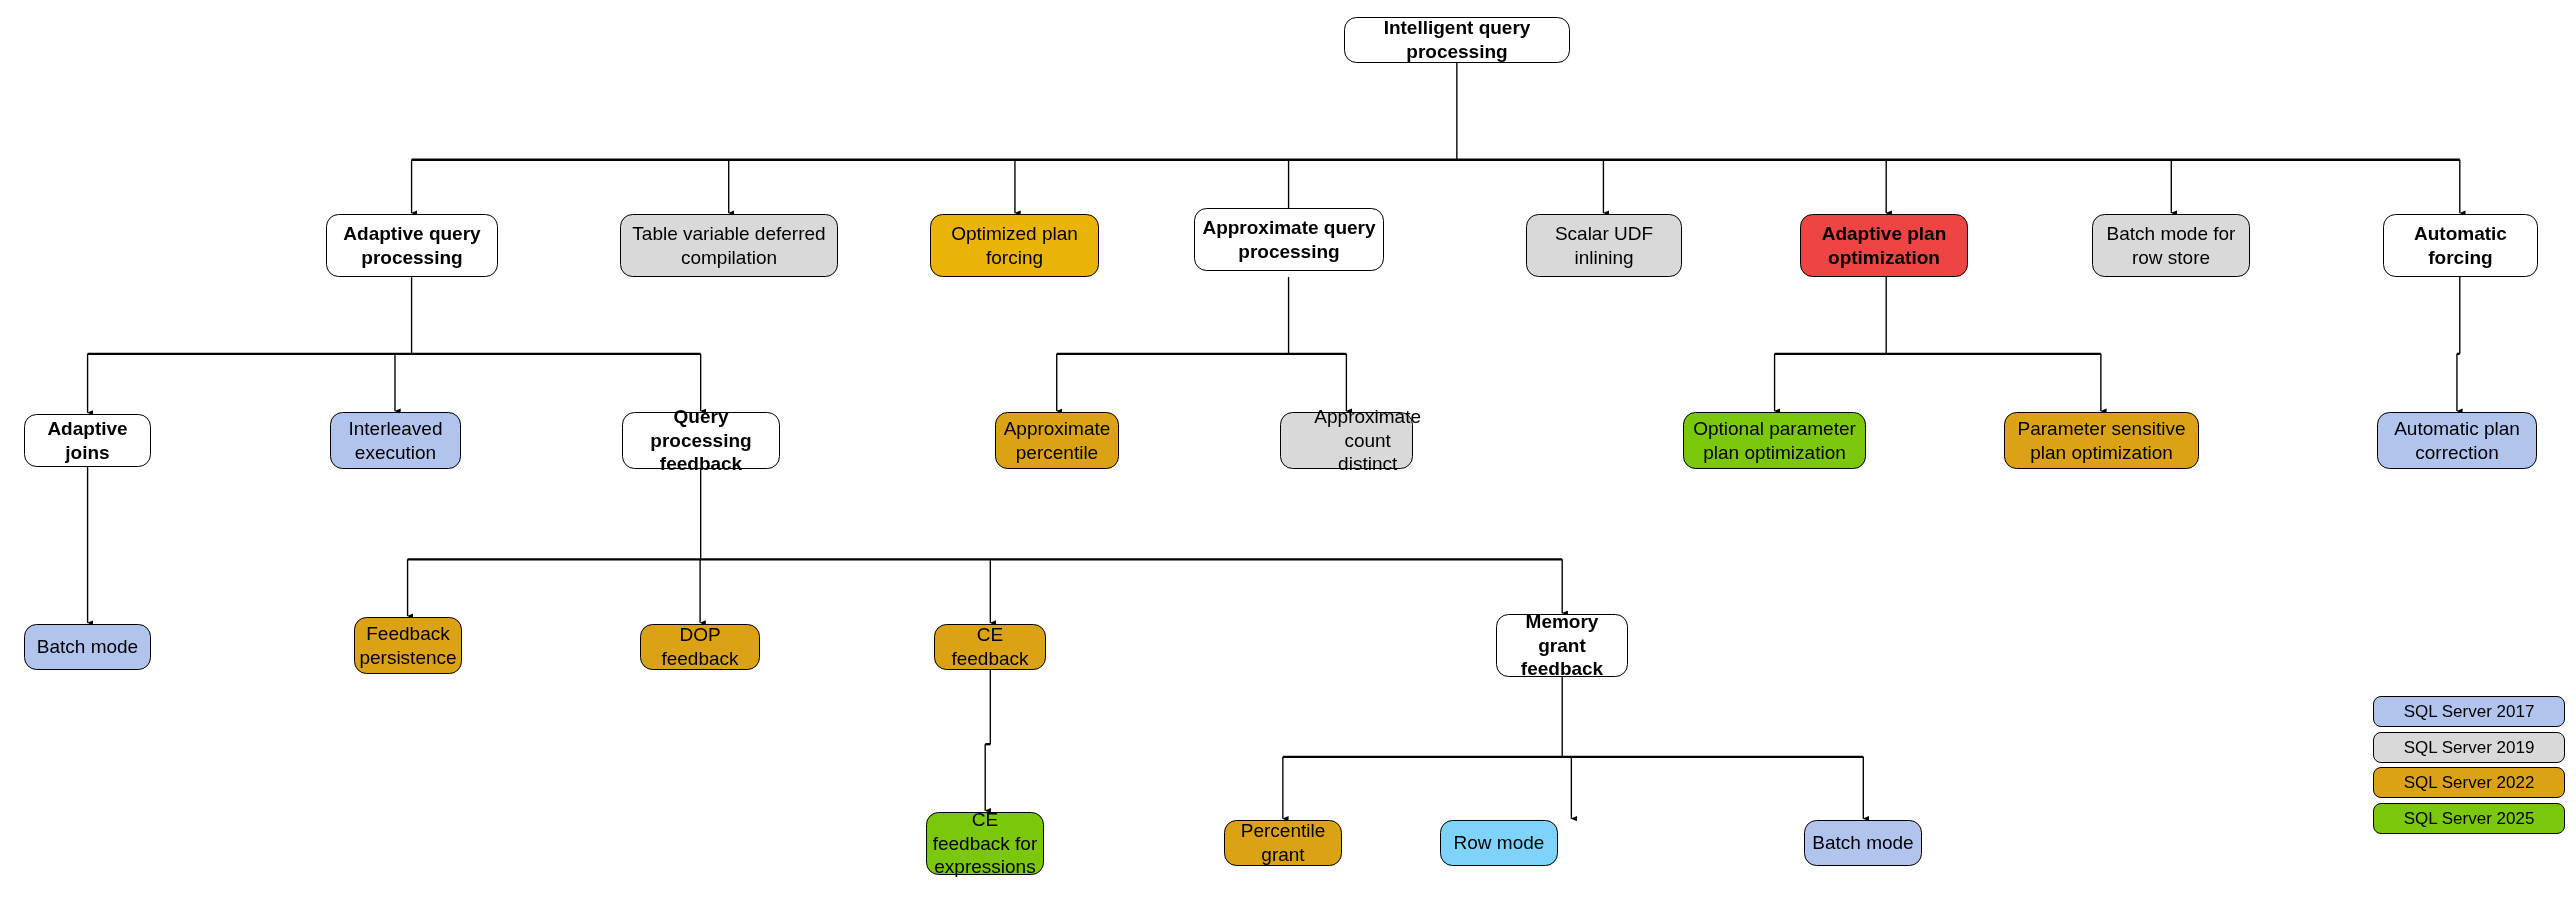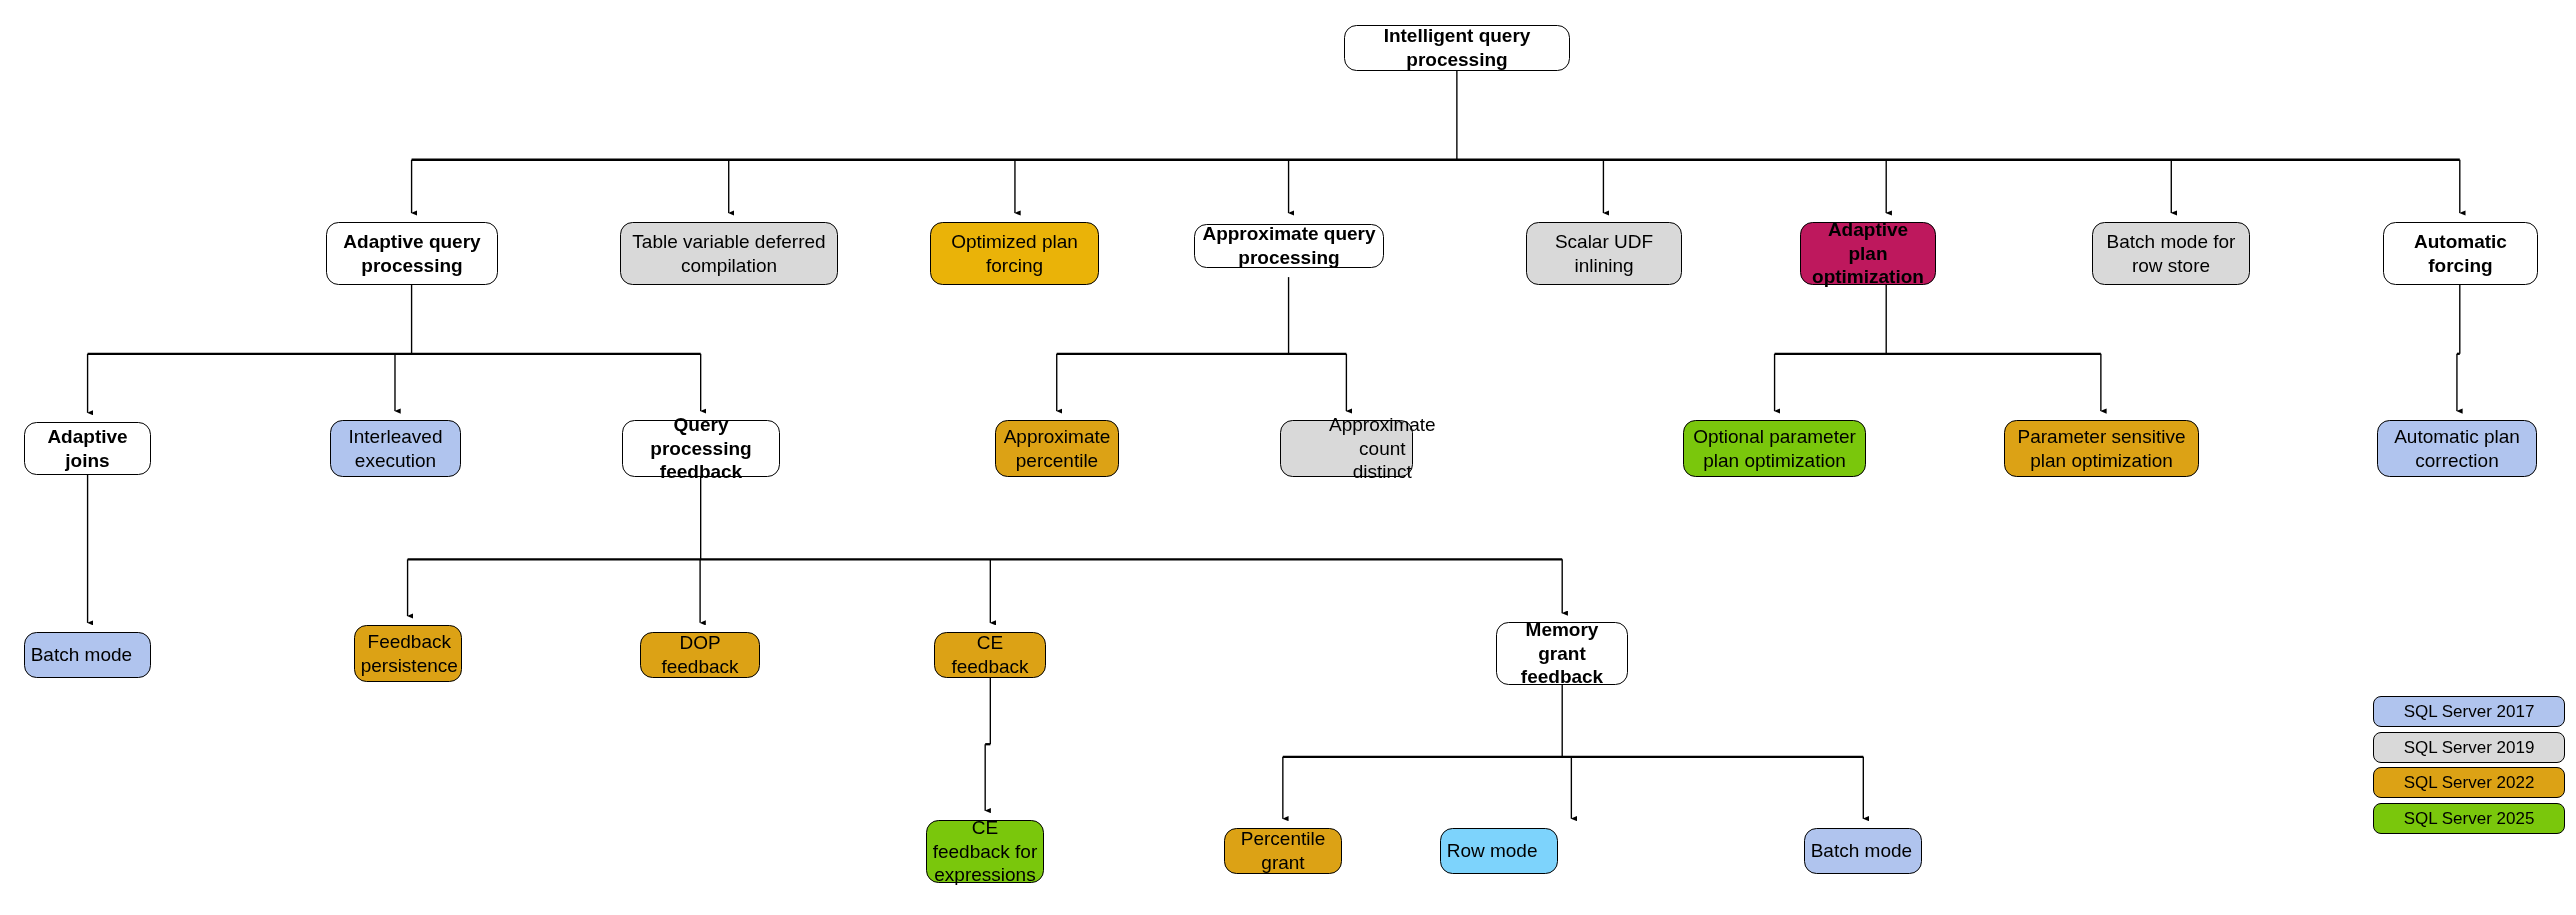--- a/index.html
+++ b/index.html
@@ -6,28 +6,28 @@
   body{font-family:"Liberation Sans",sans-serif;}
   #stage{position:relative;width:2576px;height:916px;background:#ffffff;overflow:hidden;}
   #wires{position:absolute;left:0;top:0;width:2576px;height:916px;pointer-events:none;}
   .node{
     position:absolute;
     box-sizing:border-box;
     border:1.7px solid #000000;
     border-radius:12.6px;
     display:flex;
     align-items:center;
+    justify-content:center;
     text-align:center;
     color:#000000;
     font-family:"Liberation Sans",sans-serif;
     font-size:19px;
     line-height:1.25;
     padding:2.3px 5.7px;
     background:#ffffff;
-    margin-top:8px;
   }
   .node.bold{font-weight:bold;}
   .legend-item{
     position:absolute;
     box-sizing:border-box;
     border:1.7px solid #000000;
     border-radius:8px;
     display:flex;
     align-items:center;
     justify-content:center;
@@ -95,27 +95,27 @@
       </div>
       <div class="node bold" style="left: 326px; top: 214px; width: 172px; height: 63px; background: rgb(255, 255, 255);">
         <span>Adaptive query processing</span>
       </div>
       <div class="node" style="left: 620px; top: 214px; width: 218px; height: 63px; background: rgb(217, 217, 217);">
         <span>Table variable deferred compilation</span>
       </div>
       <div class="node" style="left: 930px; top: 214px; width: 169px; height: 63px; background: #eab308;">
         <span>Optimized plan forcing</span>
       </div>
-      <div class="node bold" style="left: 1194px; top: 216px; width: 190px; height: 44px; background: rgb(255, 255, 255);">
+      <div class="node bold" style="left: 1194px; top: 208px; width: 190px; height: 63px; background: rgb(255, 255, 255);">
         <span>Approximate query processing</span>
       </div>
       <div class="node" style="left: 1526px; top: 214px; width: 156px; height: 63px; background: rgb(217, 217, 217);">
         <span>Scalar UDF inlining</span>
       </div>
-      <div class="node bold" style="left: 1800px; top: 214px; width: 136px; height: 63px; background: #be185d;">
+      <div class="node bold" style="left: 1800px; top: 214px; width: 168px; height: 63px; background: #ef4444;">
         <span>Adaptive plan optimization</span>
       </div>
       <div class="node" style="left: 2092px; top: 214px; width: 158px; height: 63px; background: rgb(217, 217, 217);">
         <span>Batch mode for row store</span>
       </div>
       <div class="node bold" style="left: 2383px; top: 214px; width: 155px; height: 63px; background: rgb(255, 255, 255);">
         <span>Automatic forcing</span>
       </div>
       <div class="node bold" style="left: 24px; top: 414px; width: 127px; height: 53px; background: rgb(255, 255, 255);">
         <span>Adaptive joins</span>

